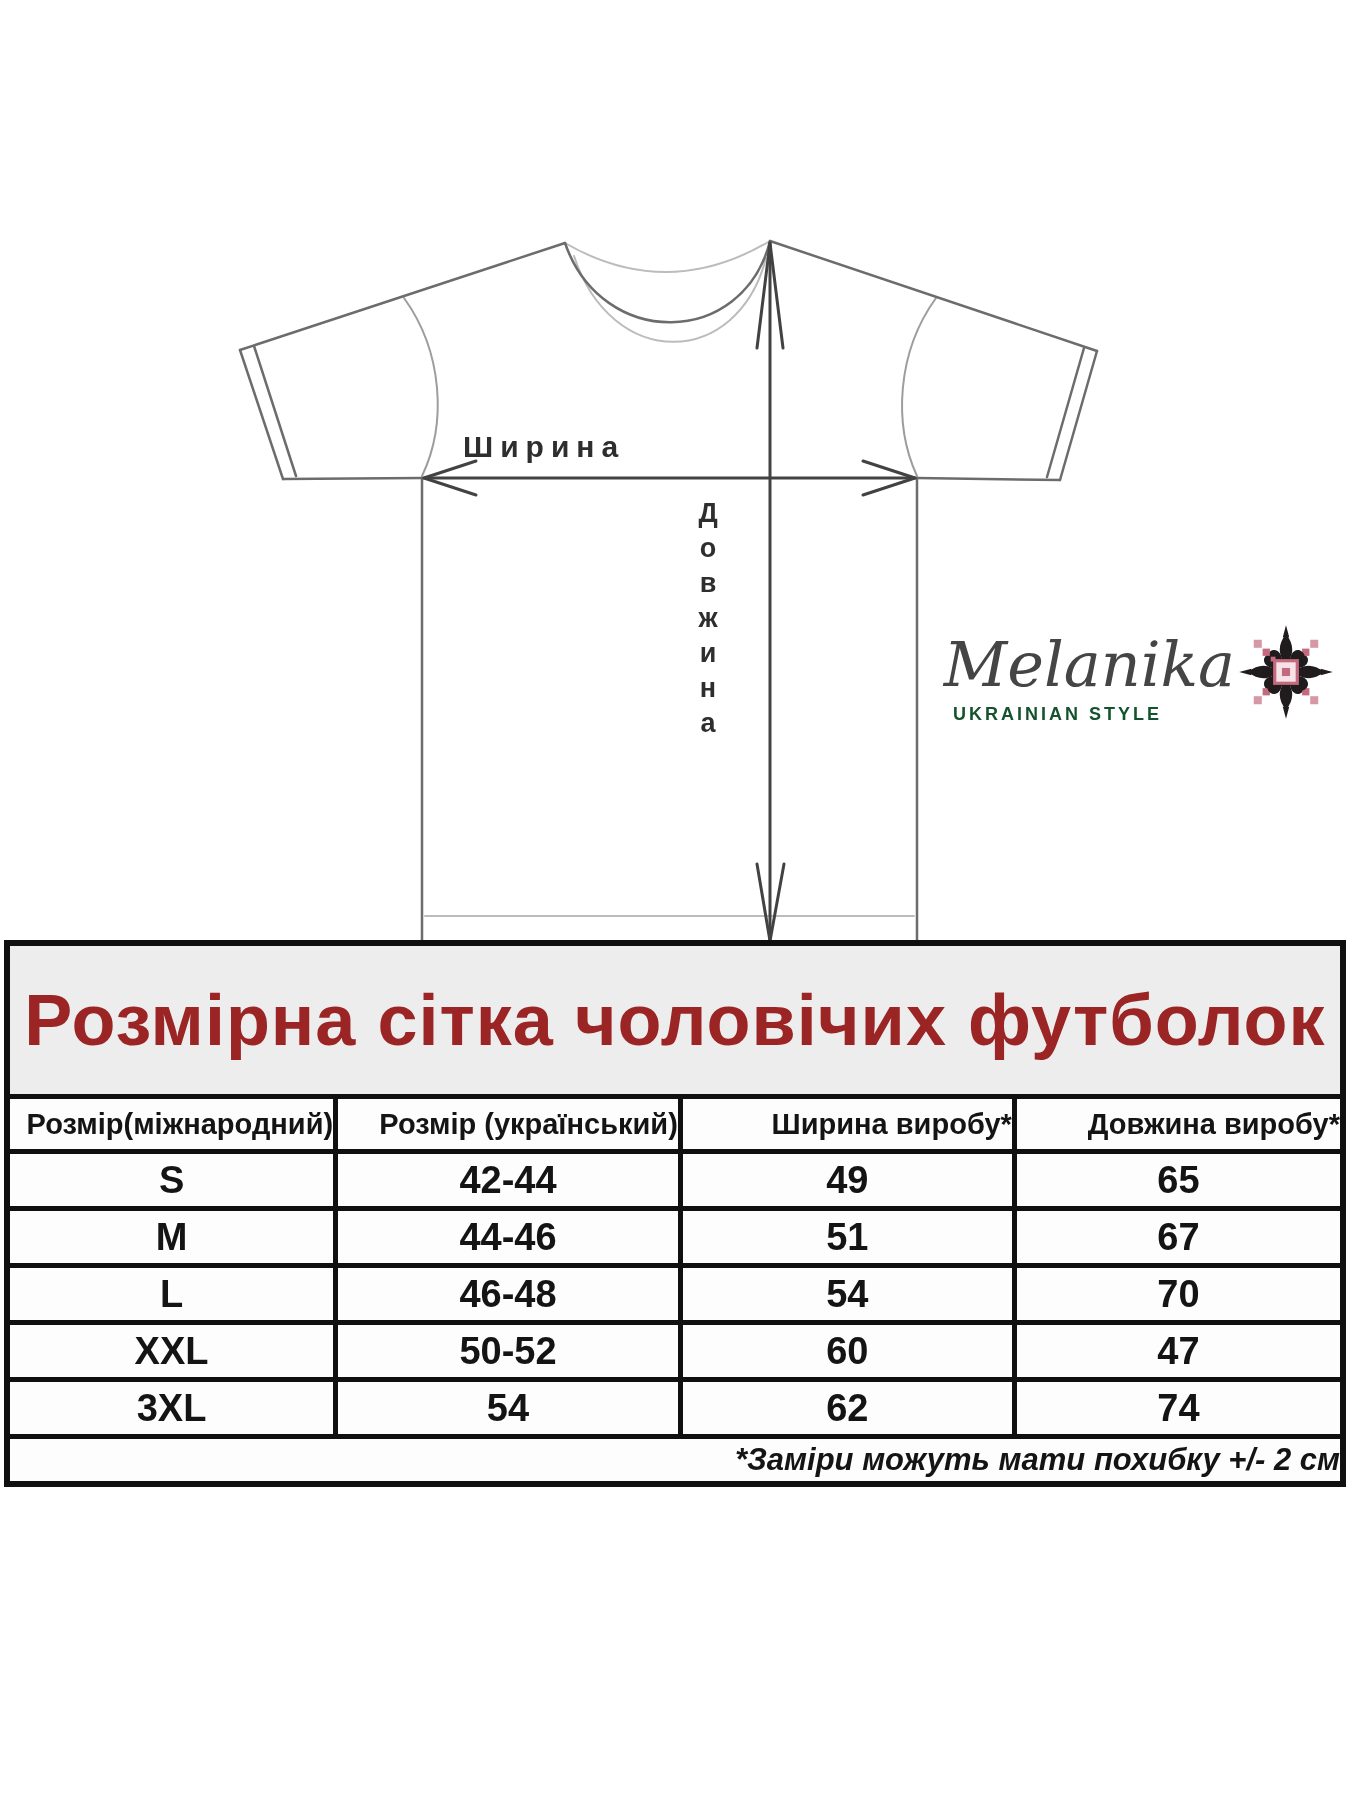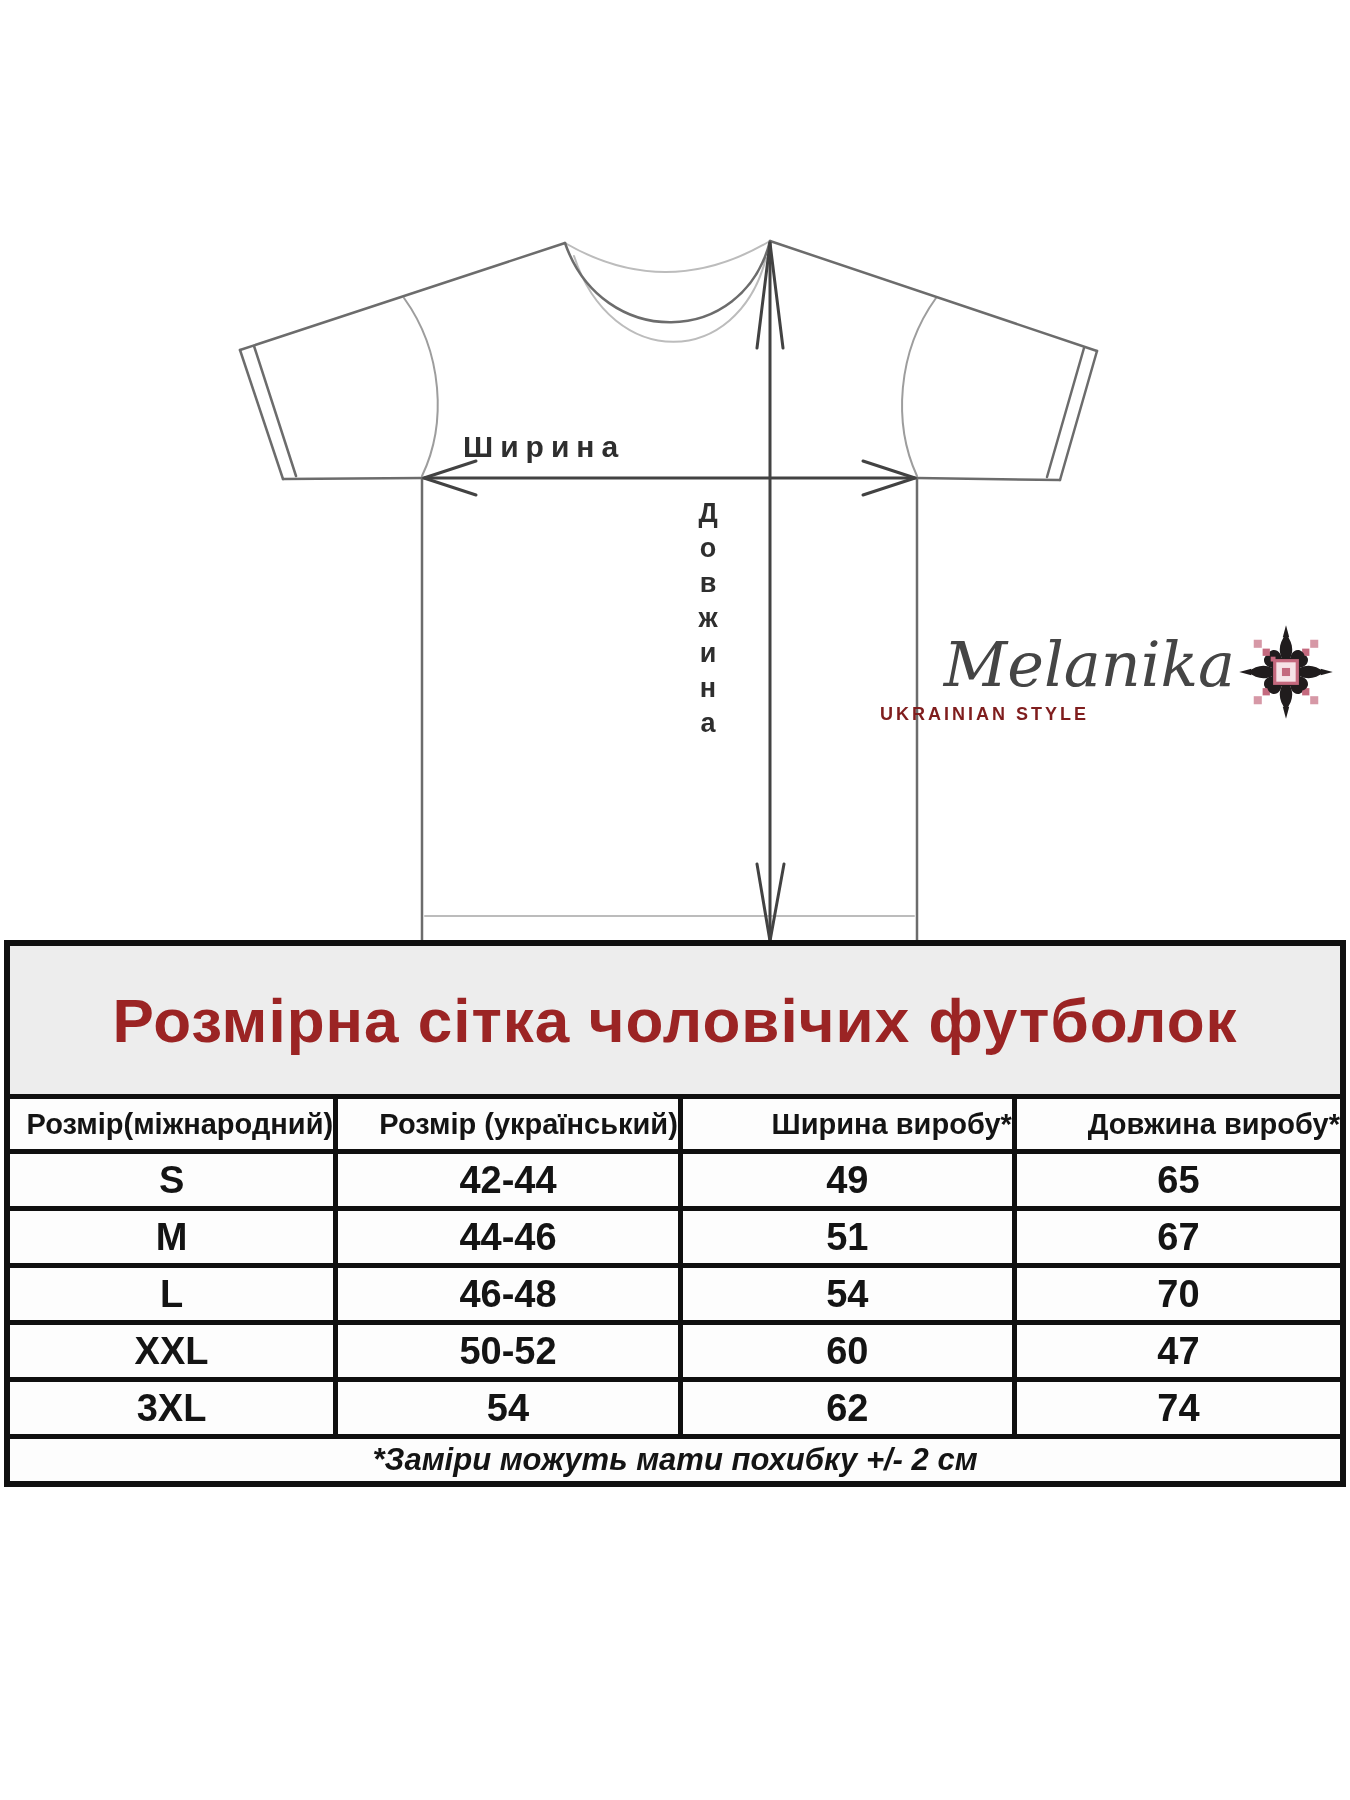--- a/index.html
+++ b/index.html
@@ -22,42 +22,42 @@
     text-orientation:upright; -webkit-text-orientation:upright;
   }
   
   .brand-name {
     position:absolute; left:880px; top:634px; width:355px;
     text-align:right; font-family:"DejaVu Serif", serif;
     font-style:italic; font-size:62px; color:#454545; line-height:1;
   }
   .brand-tagline {
     position:absolute; left:880px; top:704px; width:355px;
-    text-align:left; font-size:18px; letter-spacing:3px;
-    color:#7f1d1d; font-weight:bold;
+    text-align:center; font-size:18px; letter-spacing:3px;
+    color:#14532d; font-weight:bold;
   }
   .ornament-svg { position:absolute; left:1236px; top:608px; }
   
   .size-table {
     position:absolute; left:4px; top:940px; width:1342px;
     border-collapse:collapse; table-layout:fixed; background:#fdfdfd;
     border:6px solid #101010;
   }
   .size-table td, .size-table th {
     border:5px solid #101010; text-align:center; vertical-align:middle;
     color:#141414; padding:0; overflow:hidden; white-space:nowrap;
   }
   .size-table .title-cell {
     height:148px; background:#ededed;
-    font-size:62px; font-weight:bold; letter-spacing:1px;text-align:center;
+    font-size:72px; font-weight:bold; letter-spacing:1px;text-align:center;
   }
   .size-table .head-cell { height:50px; font-size:29px; font-weight:bold;text-align:right; }
   .size-table .data-cell { height:52px; font-size:38px; font-weight:bold; }
   .size-table .foot-cell {
-    height:42px; font-size:31px; font-style:italic; font-weight:600;
+    height:42px; font-size:31px; font-style:italic; font-weight:600;text-align:right;
   }
 </style>
 </head>
 <body>
 
 <div class="stage">
 
   <svg class="drawing-svg" width="1350" height="950" viewBox="0 0 1350 950">
     <g fill="none" stroke-linecap="round" stroke-linejoin="round">
 

